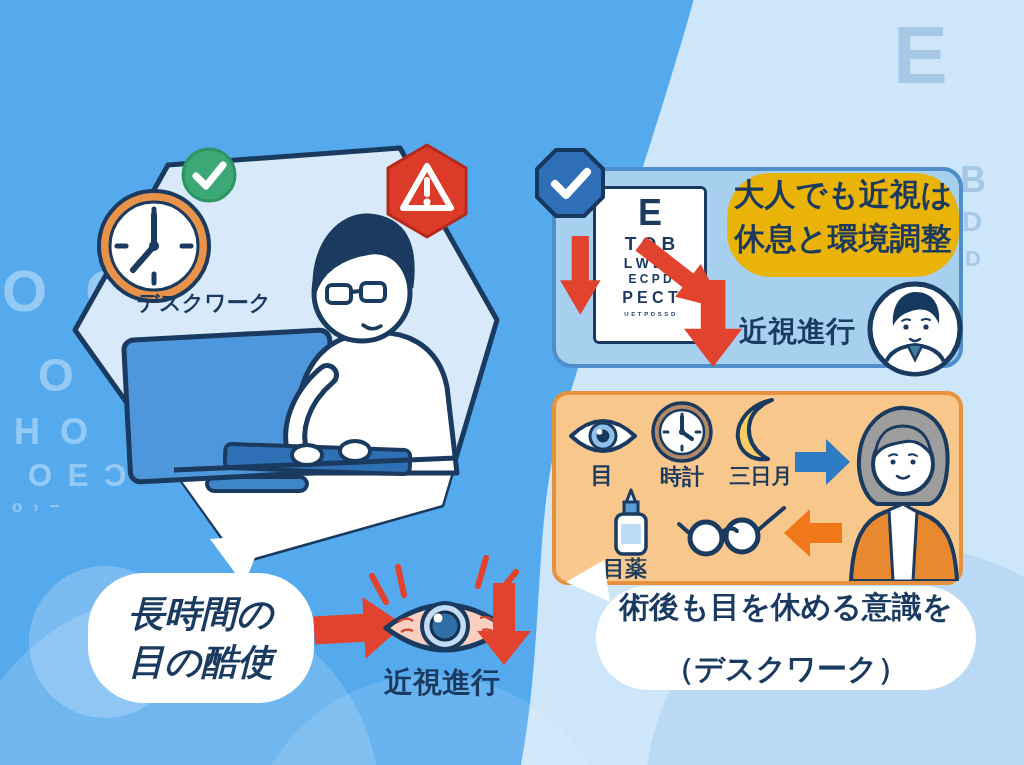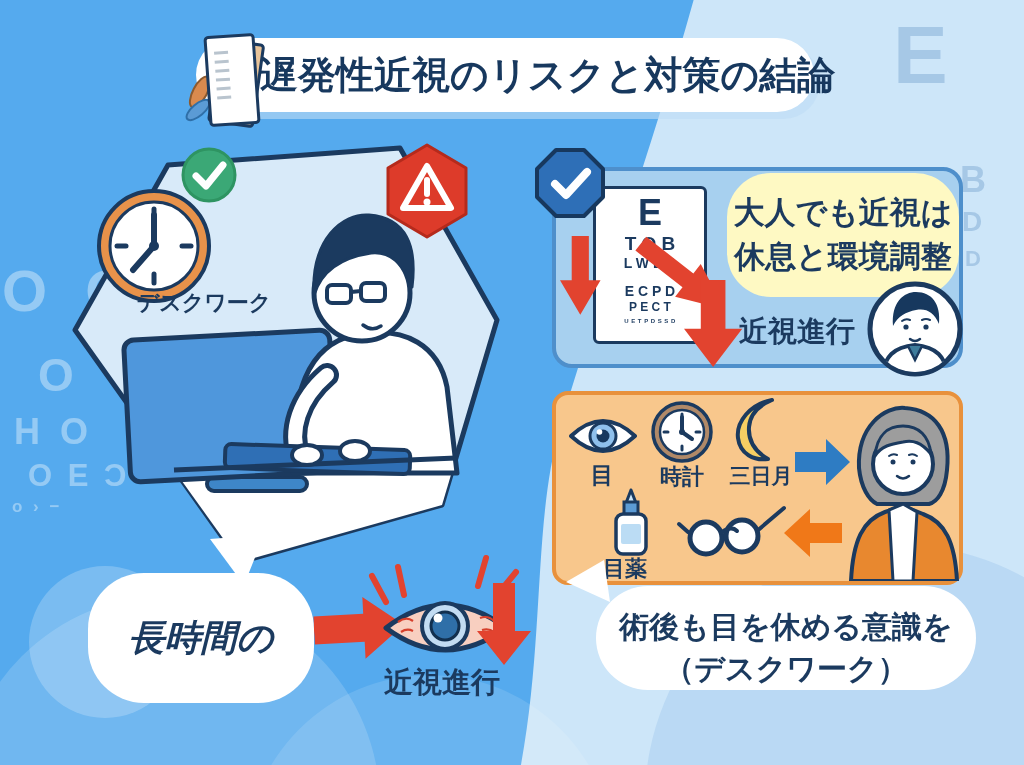--- a/index.html
+++ b/index.html
@@ -39,27 +39,27 @@
 
   
   #vision-panel{left:552px;top:167px;width:411px;height:201px;background:#A7D0EF;
     border:4px solid #4E8FCB;border-radius:20px;box-sizing:border-box;z-index:5;}
   #chart-card{left:593px;top:186px;width:114px;height:158px;background:#fff;border:3px solid #1B3A5F;
     border-radius:6px;box-sizing:border-box;z-index:6;text-align:center;color:#1B3A5F;font-weight:bold;}
   .cr{line-height:1.15;white-space:pre;}
   .cr1{font-size:36px;margin-top:3px;}
   .cr2{font-size:19px;}
   .cr3{font-size:14px;}
-  .cr4{font-size:14px;margin-top:12px;}
-  .cr5{font-size:12px;margin-top:2px;}
+  .cr4{font-size:12px;margin-top:2px;}
+  .cr5{font-size:16px;margin-top:2px;}
   .cr6{font-size:6px;margin-top:3px;letter-spacing:0.5px;}
   #panel-arrows{left:548px;top:178px;z-index:7;}
   #badge-octagon{left:531px;top:144px;z-index:8;}
-  #adult-bubble{left:727px;top:173px;width:232px;height:124px;background:#fef9c3;border-radius:44px;z-index:6;
-    display:flex;flex-direction:column;justify-content:center;}
+  #adult-bubble{left:727px;top:173px;width:232px;height:104px;background:#eab308;border-radius:44px;z-index:6;
+    display:flex;flex-direction:column;justify-content:flex-start;}
   #adult-bubble .bl{font-size:31px;line-height:1.42;}
   #cap-top{left:735px;top:312px;width:124px;font-size:29px;z-index:6;}
   #doctor{left:866px;top:280px;z-index:8;}
 
   
   #care-panel{left:552px;top:391px;width:411px;height:194px;background:#F8C78C;
     border:4px solid #E8913C;border-radius:16px;box-sizing:border-box;z-index:5;}
   #eye-icon{left:566px;top:412px;z-index:6;}
   #lbl-eye{left:578px;top:460px;width:48px;font-size:23px;z-index:6;}
   #clock-small{left:650px;top:400px;z-index:6;}
@@ -78,21 +78,21 @@
   #strain-bubble{left:88px;top:573px;width:226px;height:130px;background:#fff;border-radius:56px;z-index:5;
     display:flex;flex-direction:column;justify-content:center;}
   #strain-bubble .bl{font-size:36px;line-height:1.32;font-style:italic;}
   #arrow-red-right{left:314px;top:594px;z-index:5;transform:rotate(-3deg);}
   #bloodshot{left:358px;top:550px;z-index:5;}
   #arrow-red-down{left:477px;top:583px;z-index:5;}
   #cap-bottom{left:362px;top:663px;width:160px;font-size:29px;z-index:6;}
 
   #tail2{left:560px;top:558px;z-index:6;}
   #conclusion-bubble{left:596px;top:586px;width:380px;height:104px;background:#fff;border-radius:52px;z-index:7;
-    display:flex;flex-direction:column;justify-content:flex-end;}
+    display:flex;flex-direction:column;justify-content:space-between;}
   #conclusion-bubble .bl{font-size:30px;line-height:1.4;}
 </style>
 </head>
 <body>
 
 <div id="canvas">
 
   <svg class="abs" width="1024" height="765" viewBox="0 0 1024 765" style="left:0;top:0;z-index:1;">
     <rect width="1024" height="765" fill="#55AAEE"></rect>
     <path d="M695,-5 L1030,-5 L1030,770 L520,770 C545,640 533,520 560,428 C587,332 655,140 695,-5 Z" fill="#CDE6F9"></path>
@@ -106,41 +106,20 @@
   <div class="bgl bgl-r" id="r3" style="z-index:2;">B</div>
   <div class="bgl bgl-r" id="r4" style="z-index:2;">D</div>
   <div class="bgl bgl-r" id="r5" style="z-index:2;">D</div>
   <div class="bgl bgl-r" id="r6" style="z-index:2;">· ·</div>
   <div class="bgl bgl-l" id="l1" style="z-index:2;">O O</div>
   <div class="bgl bgl-l" id="l2" style="z-index:2;">O</div>
   <div class="bgl bgl-l" id="l3" style="z-index:2;">H O</div>
   <div class="bgl bgl-l" id="l4" style="z-index:2;">O E Ɔ</div>
   <div class="bgl bgl-l" id="l5" style="z-index:2;">o › −</div>
 
-  <div class="abs" id="title-pill">
-    <svg class="abs" id="paper-icon" width="88" height="112" viewBox="0 0 88 112">
-      <ellipse cx="16" cy="66" rx="7" ry="17" transform="rotate(28 16 66)" fill="#D98A4E" stroke="#8C5A2E" stroke-width="2"></ellipse>
-      <ellipse cx="14" cy="84" rx="6" ry="14" transform="rotate(50 14 84)" fill="#5B9BD5" stroke="#2F6FA8" stroke-width="2"></ellipse>
-      <g transform="rotate(8 52 58)">
-        <rect x="30" y="16" width="44" height="82" rx="3" fill="#E8C49A" stroke="#1B3A5F" stroke-width="3"></rect>
-      </g>
-      <g transform="rotate(-4 48 54)">
-        <rect x="24" y="10" width="48" height="88" rx="3" fill="#ffffff" stroke="#1B3A5F" stroke-width="3"></rect>
-        <g stroke="#B9C4CE" stroke-width="3">
-          <line x1="32" y1="26" x2="46" y2="26"></line>
-            <line x1="32" y1="35" x2="46" y2="35"></line>
-          <line x1="32" y1="44" x2="46" y2="44"></line>
-            <line x1="32" y1="53" x2="46" y2="53"></line>
-          <line x1="32" y1="62" x2="46" y2="62"></line>
-            <line x1="32" y1="71" x2="46" y2="71"></line>
-        </g>
-      </g>
-    </svg>
-    <div id="title-text">遅発性近視のリスクと対策の結論</div>
-  </div>
 
   <svg class="abs" id="hexscene" width="460" height="445" viewBox="0 0 460 445">
     <polygon points="113,30 345,13 442,185 387,370 185,427 20,195" fill="#D8EAF9" stroke="#1B3A5F" stroke-width="5" stroke-linejoin="round"></polygon>
     <polygon points="119,335 401,323 387,370 185,427" fill="#ffffff"></polygon>
     <polygon points="196,232 216,232 228,348 168,348" fill="#3E86C8" stroke="#1B3A5F" stroke-width="4"></polygon>
     <rect x="152" y="342" width="100" height="14" rx="7" fill="#3E86C8" stroke="#1B3A5F" stroke-width="4"></rect>
     <g transform="rotate(-3 175 270)">
       <rect x="72" y="200" width="206" height="142" rx="10" fill="#4F97DC" stroke="#1B3A5F" stroke-width="5"></rect>
     </g>
     <path d="M238,338 C236,258 252,210 300,200 C352,190 384,212 392,252 L402,338 Z" fill="#ffffff" stroke="#1B3A5F" stroke-width="5" stroke-linejoin="round"></path>
@@ -286,20 +265,21 @@
   </svg>
   <svg class="abs" id="arrow-orange" width="66" height="54" viewBox="0 0 66 54">
     <polygon points="66,17 34,17 34,3 8,27 34,51 34,37 66,37" fill="#F07818"></polygon>
   </svg>
 
   <svg class="abs" id="tail1" width="84" height="58" viewBox="0 0 84 58">
     <polygon points="10,6 64,2 44,52" fill="#ffffff"></polygon>
   </svg>
   <div class="abs" id="strain-bubble">
     <div class="bl txt">長時間の</div>
+    <div class="bl txt">目の酷使</div>
   </div>
   <svg class="abs" id="arrow-red-right" width="94" height="70" viewBox="0 0 94 70">
     <polygon points="0,20 50,20 50,3 90,33 50,65 50,48 0,48" fill="#E2432F"></polygon>
   </svg>
   <svg class="abs" id="bloodshot" width="175" height="115" viewBox="0 0 175 115">
     <g stroke="#E2432F" stroke-width="6" stroke-linecap="round">
       <line x1="28" y1="52" x2="14" y2="26"></line>
         <line x1="46" y1="45" x2="40" y2="17"></line>
       <line x1="120" y1="36" x2="128" y2="8"></line>
         <line x1="140" y1="44" x2="158" y2="22"></line>

